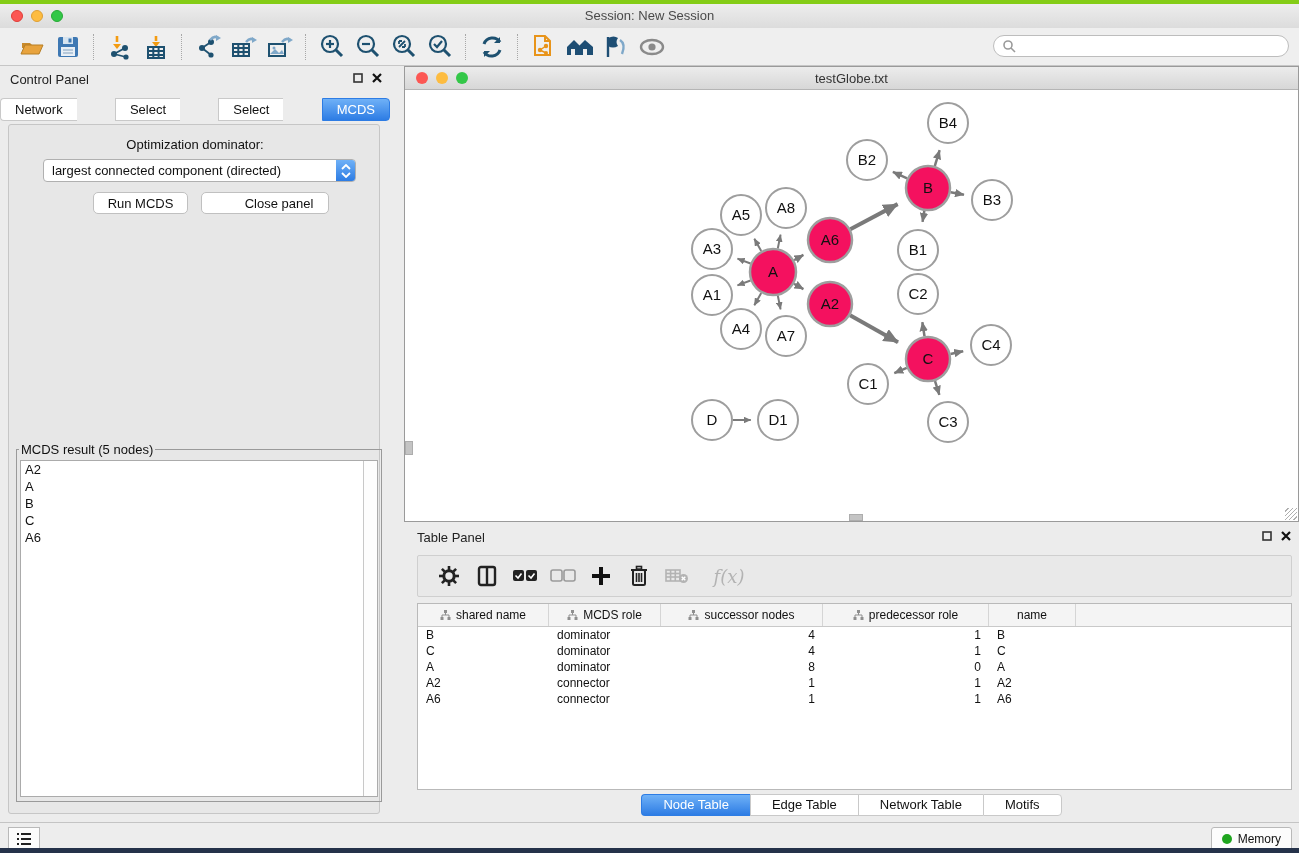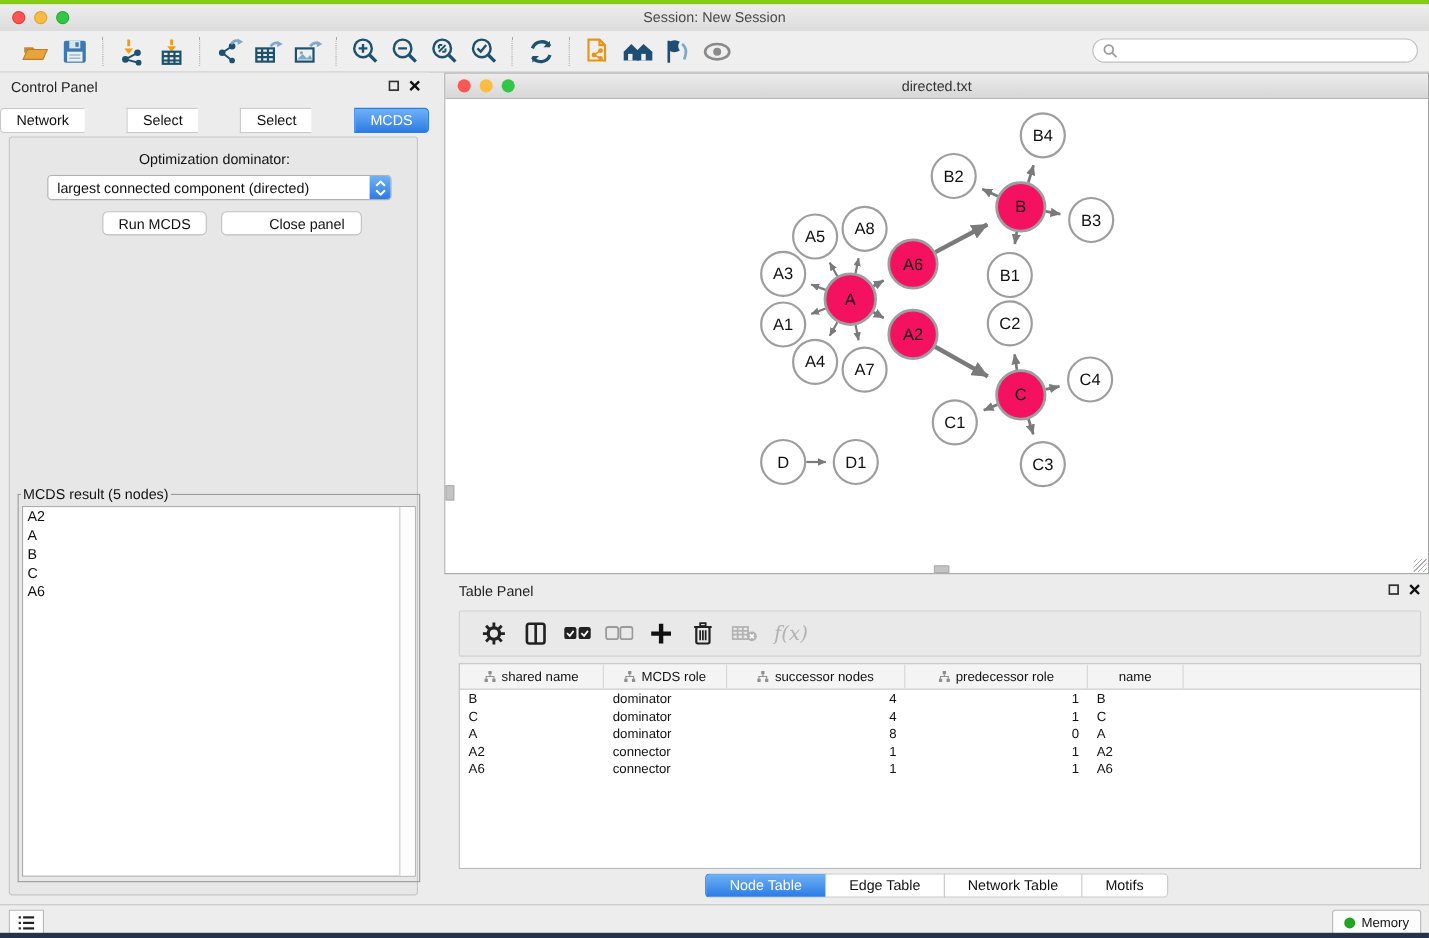--- a/index.html
+++ b/index.html
@@ -310,21 +310,21 @@
       </fieldset>
     </div>
 
     <div class="network-window">
       <div class="nw-titlebar">
         <div class="nw-traffic">
           <span class="nw-tl" style="background:#FC5753;"></span>
           <span class="nw-tl" style="background:#FDBC40;"></span>
           <span class="nw-tl" style="background:#33C748;"></span>
         </div>
-        <div class="nw-title">directed.txt</div>
+        <div class="nw-title">testGlobe.txt</div>
       </div>
       <div class="nw-canvas">
         <svg id="graph-svg" width="893" height="431">
             <defs>
               <marker id="arrow" markerWidth="4" markerHeight="3.4" refX="3.6" refY="1.7" orient="auto" markerUnits="strokeWidth">
                 <path d="M0,0 L3.8,1.7 L0,3.4 z" fill="#7A7A7A"></path>
               </marker>
             </defs>
             <line x1="356.25116583901666" y1="161.07238915074845" x2="349.3153453824478" y2="148.71795896248508" stroke="#7A7A7A" stroke-width="2" marker-end="url(#arrow)"></line>
             <line x1="372.7774381829625" y1="158.48030433003072" x2="375.58557005930913" y2="144.65565509263186" stroke="#7A7A7A" stroke-width="2" marker-end="url(#arrow)"></line>
@@ -465,21 +465,21 @@
                 <rect x="1" y="3" width="14" height="11"></rect>
                 <line x1="1" y1="6.5" x2="15" y2="6.5"></line>
                 <line x1="1" y1="10" x2="15" y2="10"></line>
                 <line x1="5.6" y1="3" x2="5.6" y2="14"></line>
                 <line x1="10.3" y1="3" x2="10.3" y2="14"></line>
               </g>
               <circle cx="18.5" cy="11.5" r="4.5" fill="#B3B3B3"></circle>
               <path d="M16.7 9.7 l3.6 3.6 M20.3 9.7 l-3.6 3.6" stroke="#fff" stroke-width="1.4"></path>
             </svg>
         </div>
-        <div class="tp-icon" style="width:46px;">
+        <div class="tp-icon" style="width:46px;margin-left:10px;">
           <span class="fx-label">f(x)</span>
         </div>
       </div>
       <div class="data-table">
         <div class="dt-header">
             <div class="dt-hcell" style="width: 131px;">
               <svg width="11" height="11" viewBox="0 0 11 11">
                 <g fill="#8F8F8F">
                   <rect x="4" y="0" width="3" height="3"></rect>
                   <rect x="0.5" y="7" width="3" height="3"></rect>

